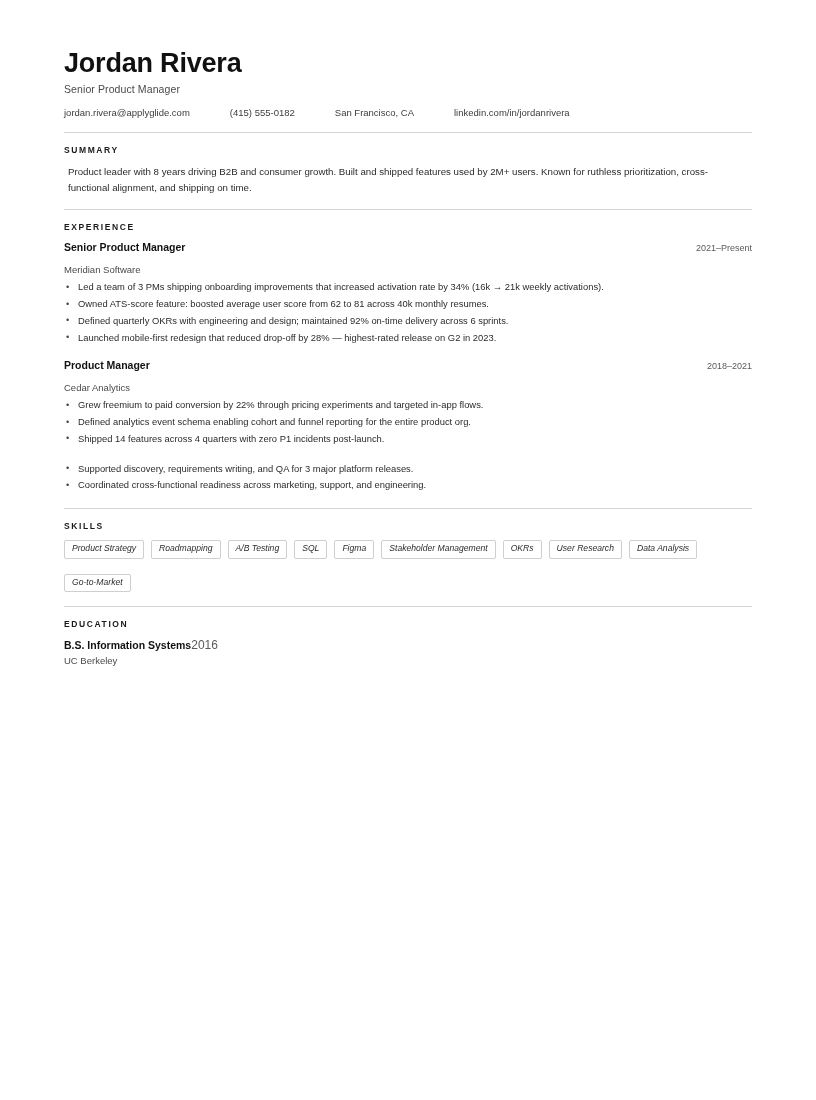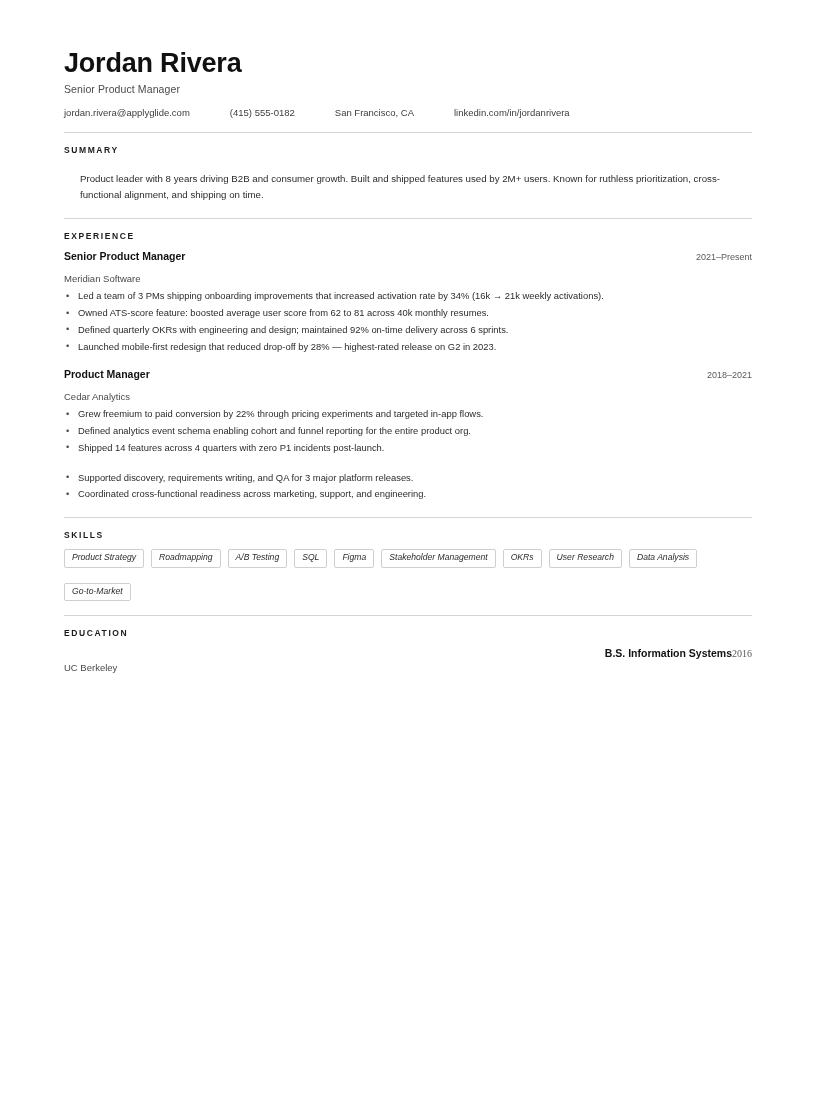--- a/index.html
+++ b/index.html
@@ -63,21 +63,21 @@
     letter-spacing: 1.6px;
     color: #1a1a1a;
     text-transform: uppercase;
     margin: 0 0 9px 0;
   }
 
   .summary-text {
     font-size: 9.7px;
     line-height: 1.62;
     color: #2b2b2b;
-    margin: 16px;
+    margin: 4px;
   }
 
   
   .job { margin-bottom: 13px; }
   .job:last-child { margin-bottom: 0; }
   .job-head {
     display: flex;
     justify-content: space-between;
     align-items: baseline;
   }
@@ -131,32 +131,31 @@
     padding: 3px 7px 4px 7px;
     font-size: 8.6px;
     color: #2c2c2c;
     background: #ffffff;
     line-height: 1.1;
   }
 
   
   .edu-head {
     display: flex;
-    justify-content: flex-end;
+    justify-content: flex-start;
     align-items: baseline;
   }
   .edu-degree {
     font-size: 10.5px;
     font-weight: bold;
     color: #121212;
   }
   .edu-year {
-    font-size: 10px;
+    font-size: 12px;
     color: #5a5a5a;
-    font-family: Liberation Serif, serif;
   }
   .edu-school {
     font-size: 9.5px;
     color: #4a4a4a;
     margin-top: 3px;
   }
 </style>
 </head>
 <body>
 

